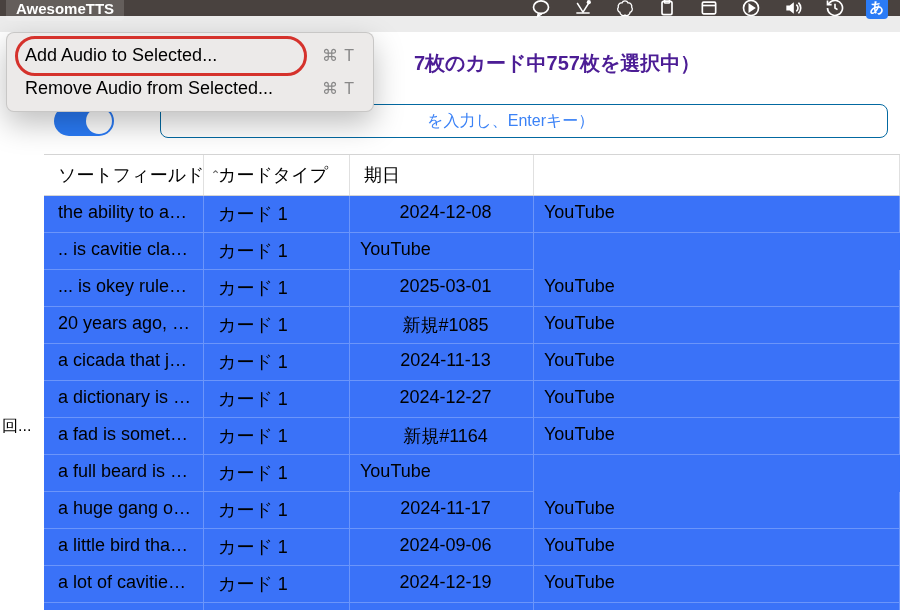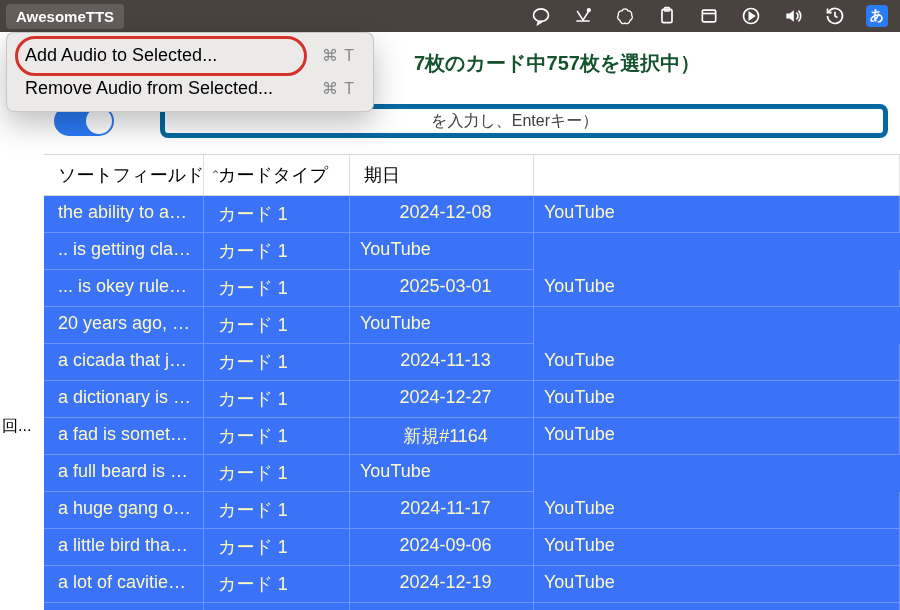--- a/index.html
+++ b/index.html
@@ -6,21 +6,21 @@
     body {
       width: 900px;
       height: 610px;
       font-family: -apple-system, "Helvetica Neue", "Hiragino Sans", sans-serif;
       font-size: 14px;
       background: #ececec;
       overflow: hidden;
       position: relative;
     }
     .menubar {
-      height: 32px;
+      height: 16px;
       background: #49423f;
       display: flex;
       align-items: center;
       padding: 0 6px;
       gap: 6px;
       color: #fff;
       position: relative;
     }
     .menu-title {
       font-weight: 600;
@@ -93,21 +93,21 @@
       top: 32px;
       left: 0; right: 0; bottom: 0;
       background: #fff;
     }
     .header-line {
       position: absolute;
       top: 18px;
       left: 414px;
       font-size: 20px;
       font-weight: 600;
-      color: #14532d;
+      color: #4c1d95;
     }
     .toggle {
       position: absolute;
       top: 74px;
       left: 54px;
       width: 60px; height: 30px;
       background: #2a7bf6;
       border-radius: 15px;
     }
     .toggle::after {
@@ -117,25 +117,25 @@
       width: 26px; height: 26px;
       background: #fff;
       border-radius: 50%;
     }
     .search {
       position: absolute;
       top: 72px;
       left: 160px;
       right: 12px;
       height: 34px;
-      border: 5px solid #0369a1;
+      border: 1px solid #0369a1;
       border-radius: 8px;
       padding: 0 12px;
       font-size: 16px;
-      color: #404040;
+      color: #3b82f6;
       display: flex;
       align-items: center;
       background: #fff;
     }
     .search .hint { padding-left: 254px; }
 
     .side-label {
       position: absolute;
       left: 2px;
       top: 384px;
@@ -168,21 +168,21 @@
       gap: 6px;
       white-space: nowrap;
     }
     .th.center { justify-content: flex-start; }
     .sort-caret {
       font-size: 12px;
       color: #666;
     }
     .tbody .trow {
       background: #3a72f8;
-      color: #fef9c3;
+      color: #000000;
     }
     .td {
       padding: 6px 6px 6px 14px;
       border-right: 1px solid rgba(255,255,255,0.25);
       border-bottom: 1px solid rgba(255,255,255,0.25);
       white-space: nowrap;
       overflow: hidden;
       text-overflow: ellipsis;
     }
     .td.center { text-align: center; }
@@ -286,33 +286,34 @@
       <div class="th"></div>
     </div>
     <div class="tbody" id="tbody">
         <div class="trow">
           <div class="td">the ability to a…</div>
           <div class="td">カード 1</div>
           <div class="td center">2024-12-08</div>
           <div class="td deck">YouTube</div>
         </div>
         <div class="trow">
-          <div class="td">.. is getting cla…</div>
+          <div class="td">.. is cavitie cla…</div>
           <div class="td">カード 1</div>
           <div class="td deck">YouTube</div>
         </div>
         <div class="trow">
           <div class="td">... is okey rule…</div>
           <div class="td">カード 1</div>
           <div class="td center">2025-03-01</div>
           <div class="td deck">YouTube</div>
         </div>
         <div class="trow">
           <div class="td">20 years ago, …</div>
           <div class="td">カード 1</div>
+          <div class="td center">新規#1085</div>
           <div class="td deck">YouTube</div>
         </div>
         <div class="trow">
           <div class="td">a cicada that j…</div>
           <div class="td">カード 1</div>
           <div class="td center">2024-11-13</div>
           <div class="td deck">YouTube</div>
         </div>
         <div class="trow">
           <div class="td">a dictionary is …</div>

